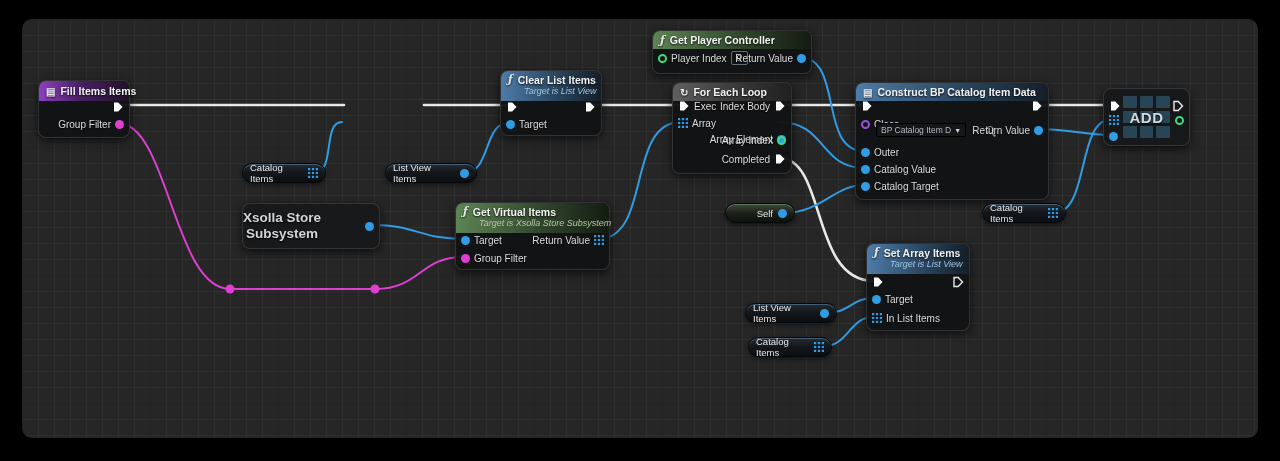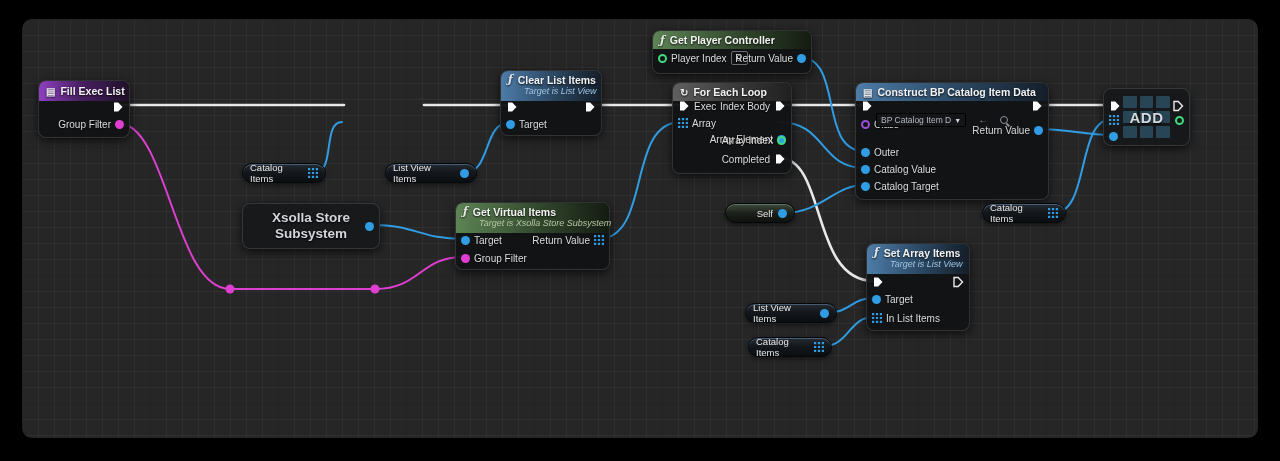--- a/index.html
+++ b/index.html
@@ -47,25 +47,25 @@
   .biglabel{position:absolute;inset:0;display:flex;align-items:center;justify-content:center;z-index:2;
             font-weight:bold;color:#d6dade;letter-spacing:.5px;text-shadow:0 1px 2px #000;}
   
   .pill{position:absolute;height:20px;display:flex;align-items:center;justify-content:flex-end;gap:5px;
         padding:0 7px;border-radius:10px;font-size:9.5px;color:#e6e6e6;box-sizing:border-box;
         background:linear-gradient(180deg,#262c33 0%,#14181c 45%,#0b0e11 100%);border:1px solid #05080b;
         box-shadow:inset 0 1px 0 rgba(130,190,240,.35),0 2px 5px rgba(0,0,0,.5);}
   .pill.green{background:linear-gradient(180deg,#3f4a3c 0%,#1c211b 50%,#0e110d 100%);
         box-shadow:inset 0 1px 0 rgba(170,220,170,.3),0 2px 5px rgba(0,0,0,.5);}
   
-  .xsolla{display:flex;align-items:center;justify-content:center;background:#17191b;}
+  .xsolla{display:flex;align-items:center;justify-content:flex-start;background:#17191b;}
   .xsolla .xt{font-size:13.5px;font-weight:bold;color:#d2d5d9;text-align:center;line-height:16px;
               text-shadow:0 1px 2px #000;}
   
-  .ddrow{position:absolute;left:20px;top:30px;display:flex;align-items:center;gap:12px;}
+  .ddrow{position:absolute;left:20px;top:40px;display:flex;align-items:center;gap:5px;}
   .dd{display:flex;align-items:center;gap:3px;background:#141619;border:1px solid #000;color:#b4b9be;
       font-size:8.5px;padding:1px 4px;border-radius:2px;}
   .dd .caret{font-size:7px;color:#cfd3d7}
   .ghost{color:#8b9298;font-size:10px;line-height:10px}
   .mag{width:6px;height:6px;border:1.5px solid #8b9298;border-radius:50%;position:relative;flex:none}
   .mag::after{content:"";position:absolute;width:4px;height:1.5px;background:#8b9298;
               transform:rotate(45deg);right:-3px;bottom:-2px;}
   .numbox{min-width:11px;height:12px;background:#101214;border:1px solid #676c72;color:#e3e6e9;
           font-size:9px;display:flex;align-items:center;justify-content:center;padding:0 2px;border-radius:2px;}
 </style>
@@ -100,21 +100,21 @@
     <g stroke="#df3fd0" stroke-width="2" fill="none" stroke-linecap="round">
       <path d="M96,104 C146,104 152,270 208,270 H353 C398,270 398,238 441,238"></path>
     </g>
     <circle cx="208" cy="270" r="4.5" fill="#df3fd0"></circle>
     <circle cx="353" cy="270" r="4.5" fill="#df3fd0"></circle>
   </svg>
 
   <div class="node" style="left:16px;top:61px;width:90px;height:56px">
     <div class="hdr h-purple">
       <span class="nicon">▤</span>
-      <span>Fill Exec List</span>
+      <span>Fill Items Items</span>
     </div>
     <span class="pin out" style="top:18px">
       <svg class="ep" width="12" height="12" viewBox="0 0 12 12">
             <path d="M2 1.5h4.2L10.5 6 6.2 10.5H2z" fill="#fff"></path>
           </svg>
     </span>
     <span class="pin out" style="top:35px">
       <span class="cp f c-str"></span>
       <span>Group Filter</span>
     </span>

